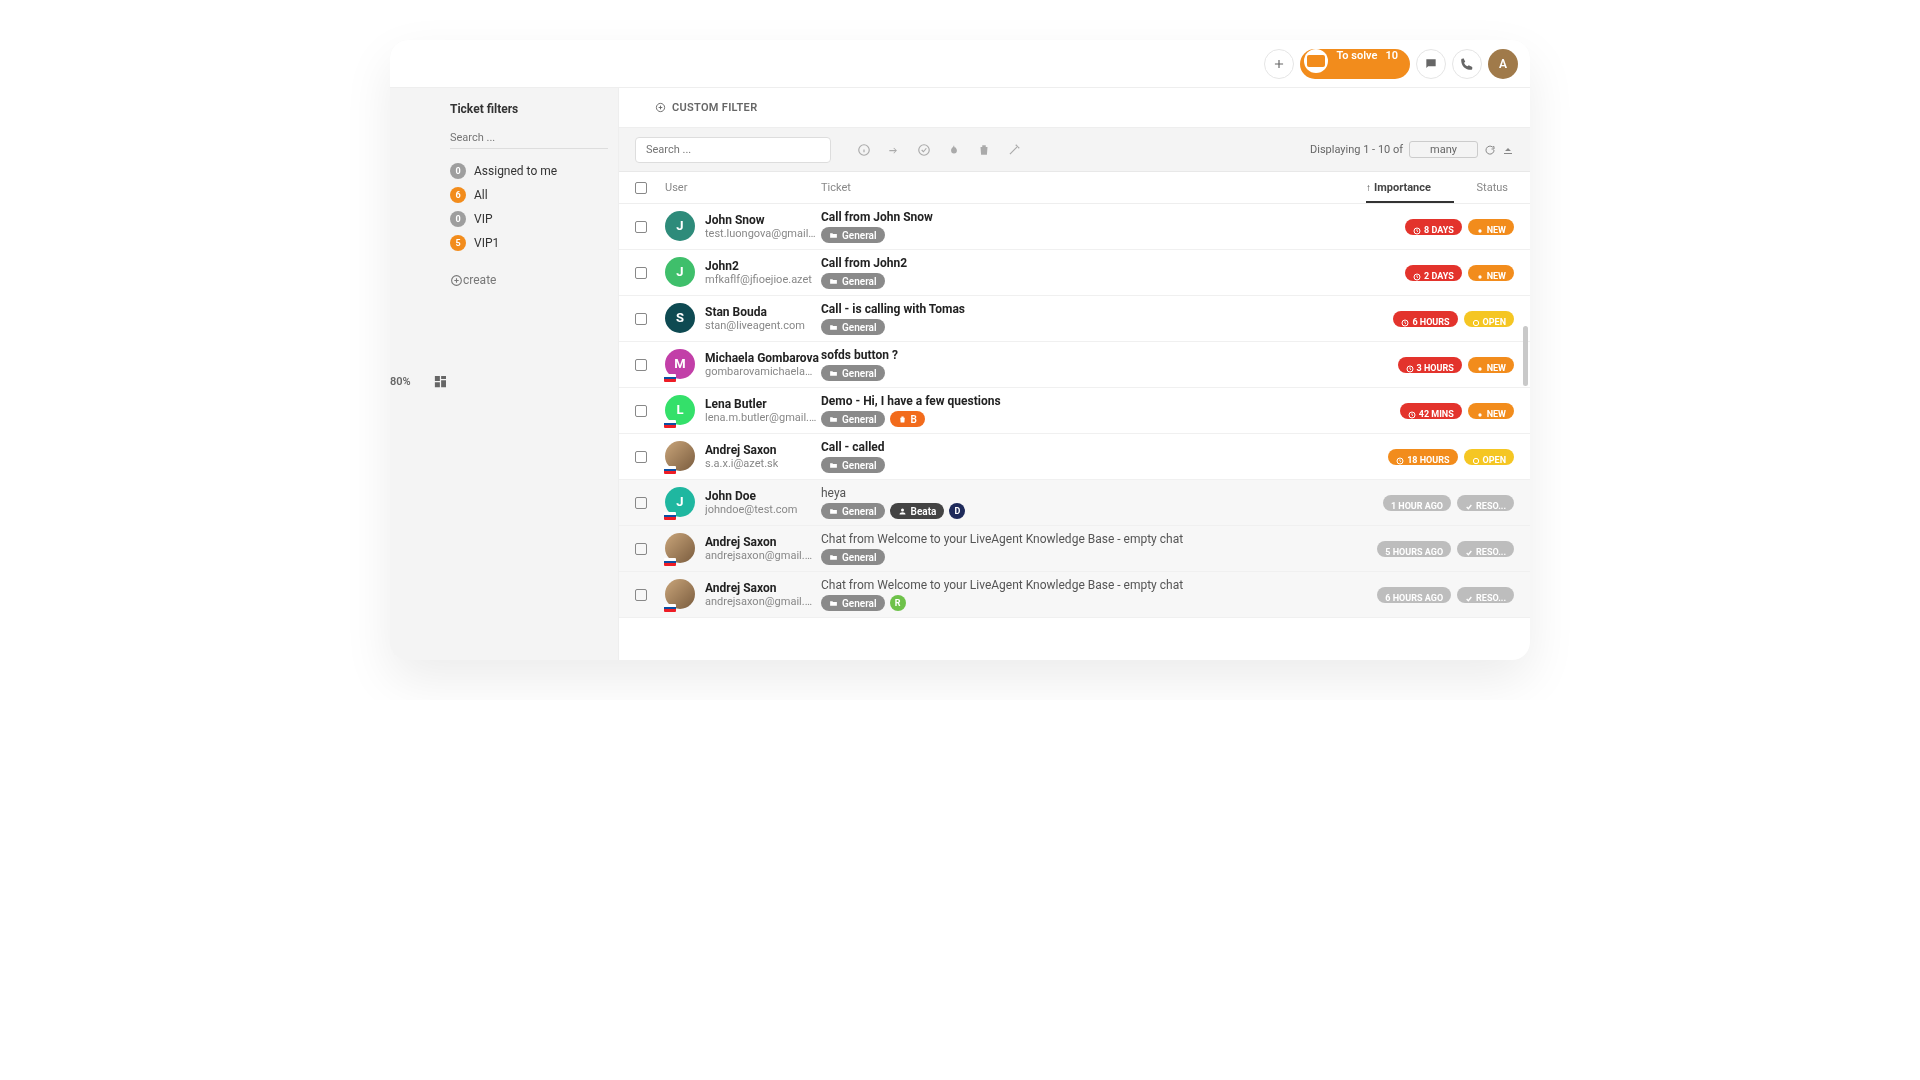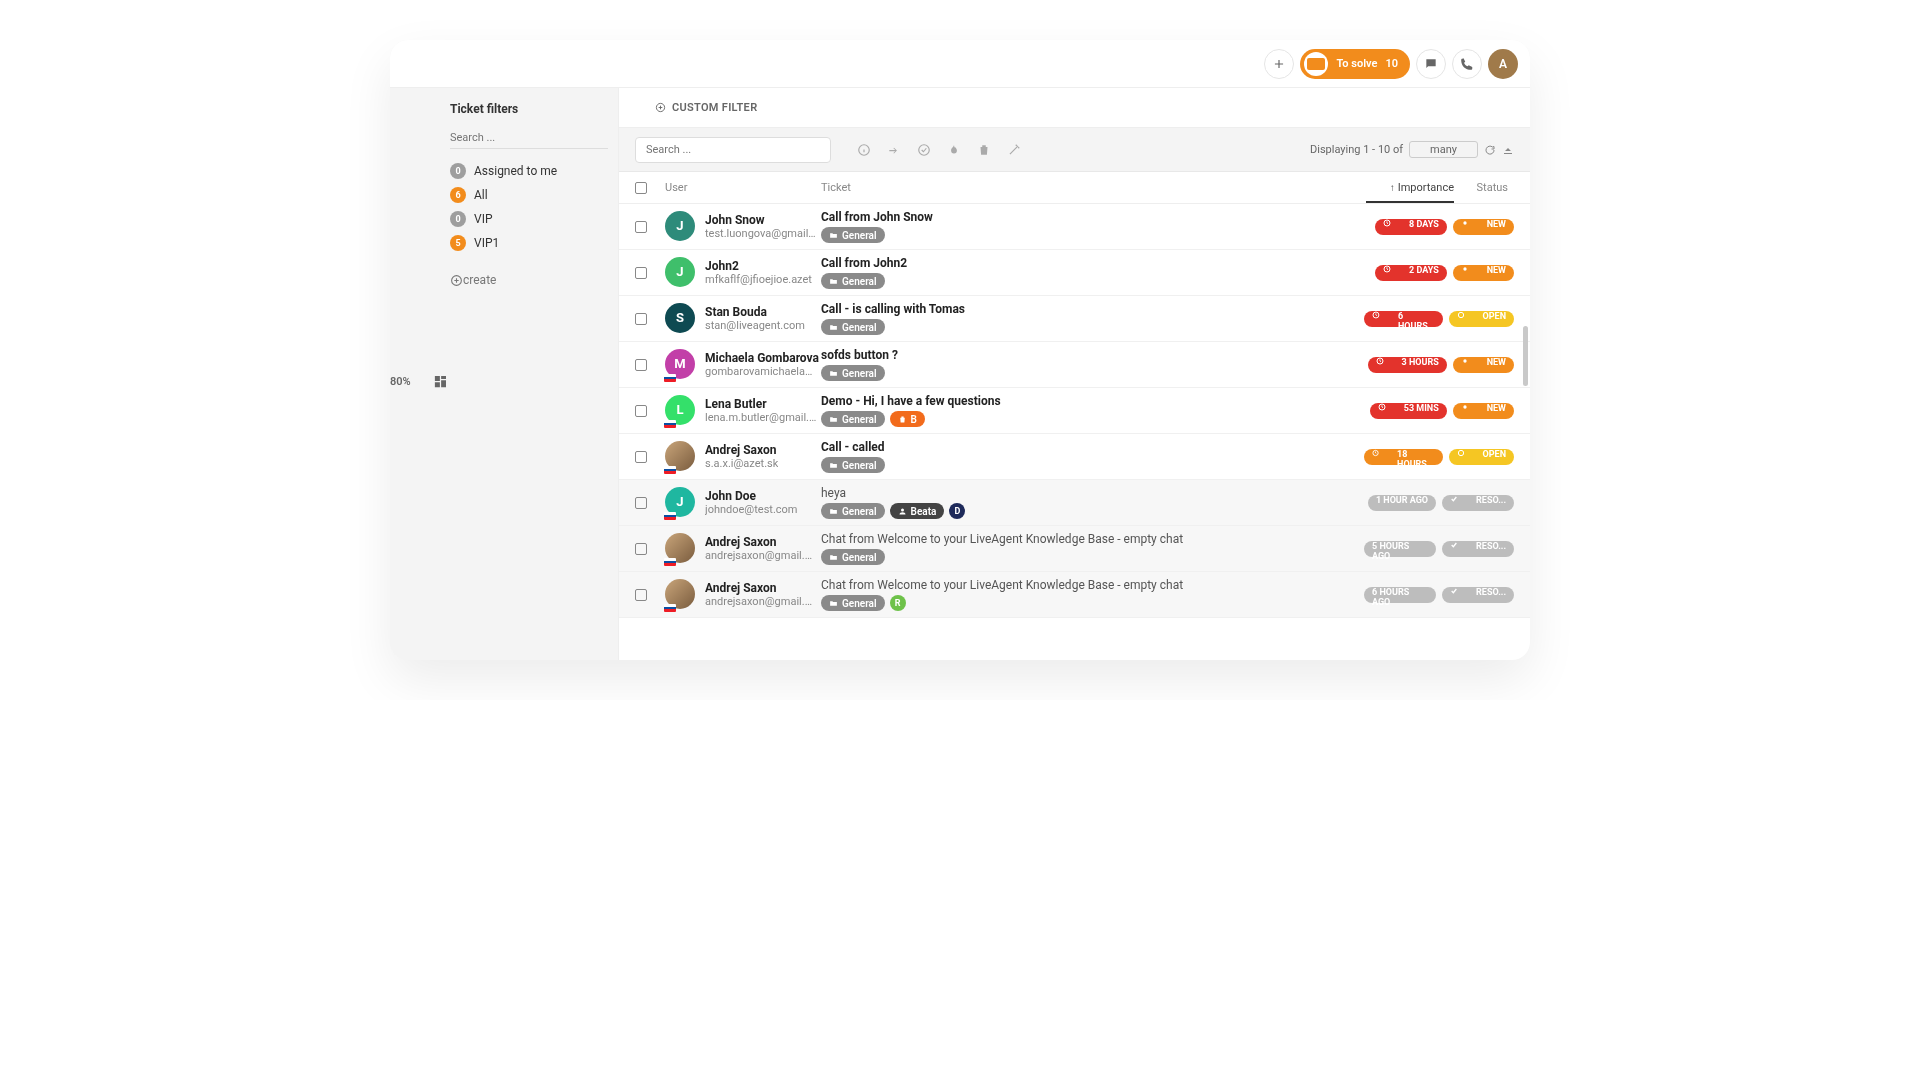--- a/index.html
+++ b/index.html
@@ -1,21 +1,21 @@
 <!DOCTYPE html>
 <html><head>
 <meta charset="utf-8">
 <style>
 *{box-sizing:border-box;margin:0;padding:0;font-family:-apple-system,BlinkMacSystemFont,"Segoe UI",Roboto,Arial,sans-serif}
 body{background:#fff;display:flex;justify-content:center;align-items:flex-start;padding:40px 0}
 .app{width:1140px;height:620px;background:#f4f4f4;border-radius:18px;box-shadow:0 20px 50px rgba(0,0,0,.08);overflow:hidden;position:relative;display:flex;flex-direction:column}
 .topbar{height:48px;background:#fff;border-bottom:1px solid #eee;display:flex;align-items:center;justify-content:flex-end;padding:0 12px;gap:6px}
 .icon-btn{width:30px;height:30px;border-radius:50%;border:1px solid #e5e5e5;background:#fff;display:flex;align-items:center;justify-content:center;color:#666;cursor:pointer}
 .icon-btn svg{width:14px;height:14px}
-.tosolve{display:flex;align-items:center;height:30px;background:#f28c1c;border-radius:15px;color:#fff;font-size:11px;font-weight:600;padding:0 12px 0 4px;gap:8px;cursor:pointer}
+.tosolve{display:flex;height:30px;background:#f28c1c;border-radius:15px;color:#fff;font-size:11px;font-weight:600;padding:0 12px 0 4px;gap:8px;cursor:pointer}
 .tosolve .circ{width:24px;height:24px;border-radius:50%;background:#fff;display:flex;align-items:center;justify-content:center;color:#f28c1c}
 .avatar-top{width:30px;height:30px;border-radius:50%;background:#a07a4a;color:#fff;display:flex;align-items:center;justify-content:center;font-size:12px;font-weight:600;cursor:pointer}
 .body{flex:1;display:flex;overflow:hidden}
 .rail{width:56px;background:#f4f4f4;display:flex;flex-direction:row;align-items:center;padding-top:14px;gap:22px}
 .rail-zoom{font-size:11px;color:#666;font-weight:600}
 .rail-item{width:30px;height:30px;border-radius:50%;display:flex;align-items:center;justify-content:center;color:#666;cursor:pointer}
 .rail-item.active{background:#e0e0e0;color:#555}
 .rail-item svg{width:15px;height:15px}
 .filters{width:172px;background:#f4f4f4;padding:14px 10px 0 4px}
 .filters h4{font-size:12px;font-weight:700;color:#333;margin-bottom:10px}
@@ -35,21 +35,21 @@
 .tool-icons{display:flex;gap:16px;margin-left:26px;color:#aaa}
 .tool-icons span{cursor:pointer;display:flex}
 .tool-icons svg{width:14px;height:14px}
 .tool-right{margin-left:auto;display:flex;align-items:center;gap:6px;font-size:11px;color:#666}
 .tool-right .many{border:1px solid #ccc;border-radius:3px;padding:1px 20px;cursor:pointer}
 .tool-right svg{width:12px;height:12px;cursor:pointer;color:#888}
 .headers{height:32px;display:flex;align-items:center;padding:0 16px;border-bottom:1px solid #eee;font-size:11px;color:#888}
 .col-cb{width:30px}
 .col-user{width:156px}
 .col-ticket{flex:1}
-.col-imp{width:88px;text-align:right;color:#444;font-weight:400;position:relative}
+.col-imp{width:88px;color:#444;font-weight:700;position:relative}
 .col-imp::before{content:"↑";margin-right:3px;font-size:10px}
 .col-imp.underline::after{content:"";position:absolute;left:0;right:0;bottom:-9px;height:2px;background:#333}
 .col-status{width:60px;text-align:right;padding-right:6px}
 .rows{flex:1;overflow-y:auto}
 .row{display:flex;align-items:center;padding:6px 16px;border-bottom:1px solid #f0f0f0;font-size:11px}
 .row.dim{background:#f7f7f7}
 .cb{width:30px}
 .cb-box{width:12px;height:12px;border:1.5px solid #888;border-radius:2px;cursor:pointer;display:block}
 .ava-wrap{width:32px;height:32px;position:relative}
 .ava{width:30px;height:30px;border-radius:50%;display:flex;align-items:center;justify-content:center;color:#fff;font-weight:700;font-size:13px}
@@ -64,21 +64,21 @@
 .tags{display:flex;gap:5px;align-items:center}
 .pill{display:inline-flex;align-items:center;gap:4px;height:16px;padding:0 8px;border-radius:8px;font-size:10px;font-weight:600;color:#fff}
 .pill svg{width:9px;height:9px}
 .pill.gray{background:#8a8a8a}
 .pill.orange{background:#f26b1c}
 .pill.user{background:#444}
 .dot-pill{width:16px;height:16px;border-radius:50%;font-size:9px;font-weight:700;color:#fff;display:flex;align-items:center;justify-content:center}
 .dot-navy{background:#1e2a5a}
 .dot-green{background:#6ec24a}
 .meta{width:150px;display:flex;justify-content:flex-end;gap:6px}
-.chip{height:16px;padding:0 8px;border-radius:8px;font-size:9px;font-weight:700;color:#fff;display:inline-flex;align-items:flex-start;gap:18px}
+.chip{height:16px;padding:0 8px;border-radius:8px;font-size:9px;font-weight:700;color:#fff;display:inline-flex;align-items:flex-end;gap:3px}
 .chip svg{width:8px;height:8px}
 .chip.red{background:#e3332c}
 .chip.orange{background:#f28c1c}
 .chip.yellow{background:#f5c623;color:#fff}
 .chip.muted{background:#bdbdbd}
 .scrollbar{position:absolute;right:2px;top:286px;width:5px;height:60px;background:#c9c9c9;border-radius:3px}
 </style>
 </head>
 <body>
 
@@ -451,21 +451,21 @@
                   <span>B</span>
                 </span>
               </div>
             </div>
             <div class="meta">
               <span class="chip red">
                 <svg viewBox="0 0 24 24">
                   <circle cx="12" cy="12" r="9" fill="none" stroke="currentColor" stroke-width="3"></circle>
                   <path stroke="currentColor" stroke-width="3" d="M12 7v5l3 2"></path>
                 </svg>
-                <span>53 MINS</span>
+                <span>42 MINS</span>
               </span>
               <span class="chip orange">
                 <svg viewBox="0 0 24 24">
                   <circle cx="12" cy="12" r="5" fill="currentColor"></circle>
                 </svg>
                 <span>NEW</span>
               </span>
             </div>
           </div>
           <div class="row">

